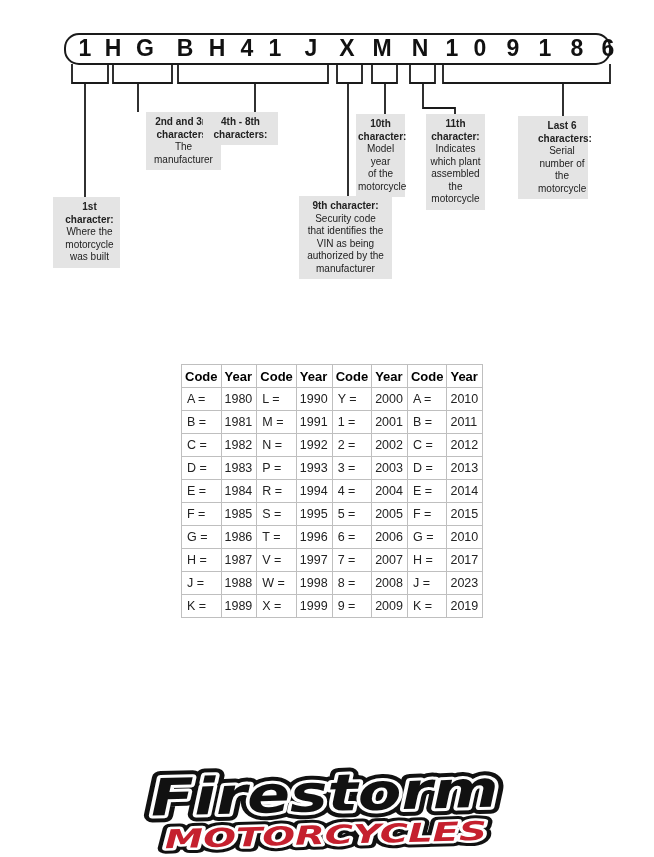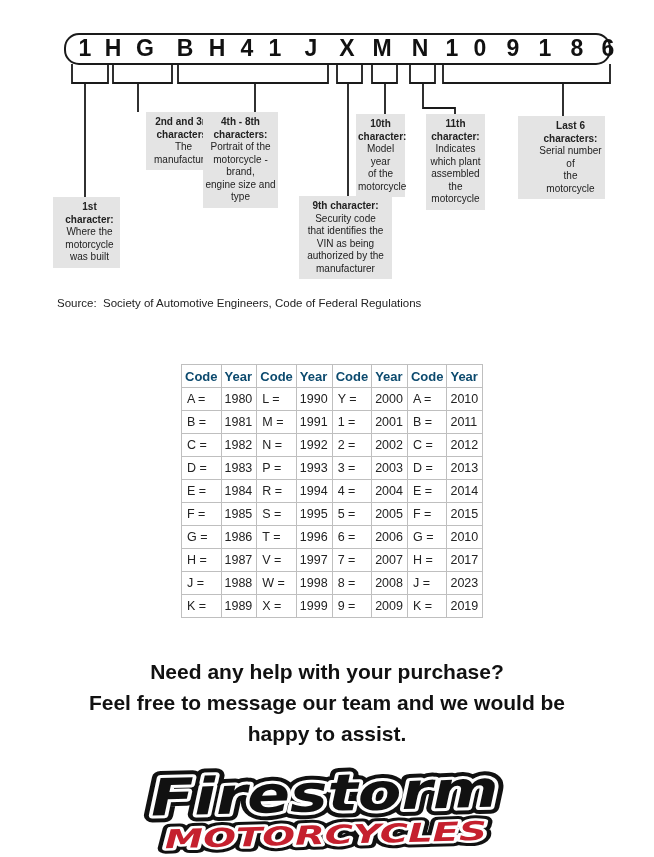--- a/index.html
+++ b/index.html
@@ -32,21 +32,21 @@
   }
 
   
   table.year-table {
     position:absolute; left:181px; top:364px; border-collapse:collapse;
     font-size:12.5px; color:#222;
   }
   .year-table th, .year-table td {
     border:1px solid #bfbfbf; height:23px; padding:0 3px; box-sizing:border-box;
   }
-  .year-table th { font-weight:bold; font-size:13px; text-align:left; color:#0c4a6e; }
+  .year-table th { font-weight:bold; font-size:13px; text-align:left; color:#000000; }
   .year-table td.code { width:38px; text-align:left; padding-left:5px; }
   .year-table td.year { width:35px; text-align:left; padding-right:4px; }
 
   
   .help-text {
     position:absolute; left:0; top:656px; width:654px; text-align:center;
     font-size:21px; line-height:31px; font-weight:bold; color:#111; white-space:pre-line;
   }
 
   
@@ -115,23 +115,20 @@
     </div>
     <div class="label-box" style="left:103px; top:112px; width:75px;margin-left:43px;">
       <div class="ttl">2nd and 3rd
 characters:</div>
       <div class="dsc">The
 manufacturer</div>
     </div>
     <div class="label-box" style="left:203px; top:112px; width:75px;">
       <div class="ttl">4th - 8th
 characters:</div>
-      <div class="dsc">Portrait of the
-motorcycle - brand,
-engine size and type</div>
     </div>
     <div class="label-box" style="left:299px; top:196px; width:93px;">
       <div class="ttl">9th character:</div>
       <div class="dsc">Security code
 that identifies the
 VIN as being
 authorized by the
 manufacturer</div>
     </div>
     <div class="label-box" style="left:356px; top:114px; width:49px;">
@@ -143,28 +140,27 @@
     </div>
     <div class="label-box" style="left:426px; top:114px; width:59px;">
       <div class="ttl">11th
 character:</div>
       <div class="dsc">Indicates
 which plant
 assembled
 the
 motorcycle</div>
     </div>
-    <div class="label-box" style="left:518px; top:116px; width:87px;padding-left:20px;">
+    <div class="label-box" style="left:518px; top:116px; width:70px;padding-left:20px;">
       <div class="ttl">Last 6
 characters:</div>
       <div class="dsc">Serial number of
 the motorcycle</div>
     </div>
 
-    <div class="source-note">Source:  Society of Automotive Engineers, Code of Federal Regulations</div>
   </div>
 
   <table class="year-table">
     <thead>
       <tr>
           <th>Code</th>
           <th>Year</th>
           <th>Code</th>
           <th>Year</th>
           <th>Code</th>
@@ -270,23 +266,20 @@
           <td class="code">X =</td>
           <td class="year">1999</td>
           <td class="code">9 =</td>
           <td class="year">2009</td>
           <td class="code">K =</td>
           <td class="year">2019</td>
         </tr>
       </tbody>
   </table>
 
-  <div class="help-text">Need any help with your purchase?
-Feel free to message our team and we would be
-happy to assist.</div>
 
   <div class="logo-wrap">
     <svg width="390" height="100" viewBox="0 0 390 100">
       <g transform="rotate(-1.5 195 50)" font-family="DejaVu Sans, sans-serif" font-style="italic" font-weight="bold" text-anchor="middle" stroke-linejoin="round" stroke-linecap="round">
 
         <text x="193" y="55" font-size="51" textLength="348" lengthAdjust="spacingAndGlyphs" fill="none" stroke="#111111" stroke-width="14">Firestorm</text>
 
         <text x="193" y="88" font-size="26" textLength="322" lengthAdjust="spacingAndGlyphs" fill="none" stroke="#111111" stroke-width="11">MOTORCYCLES</text>
 
         <text x="193" y="55" font-size="51" textLength="348" lengthAdjust="spacingAndGlyphs" fill="none" stroke="#ffffff" stroke-width="6">Firestorm</text>

